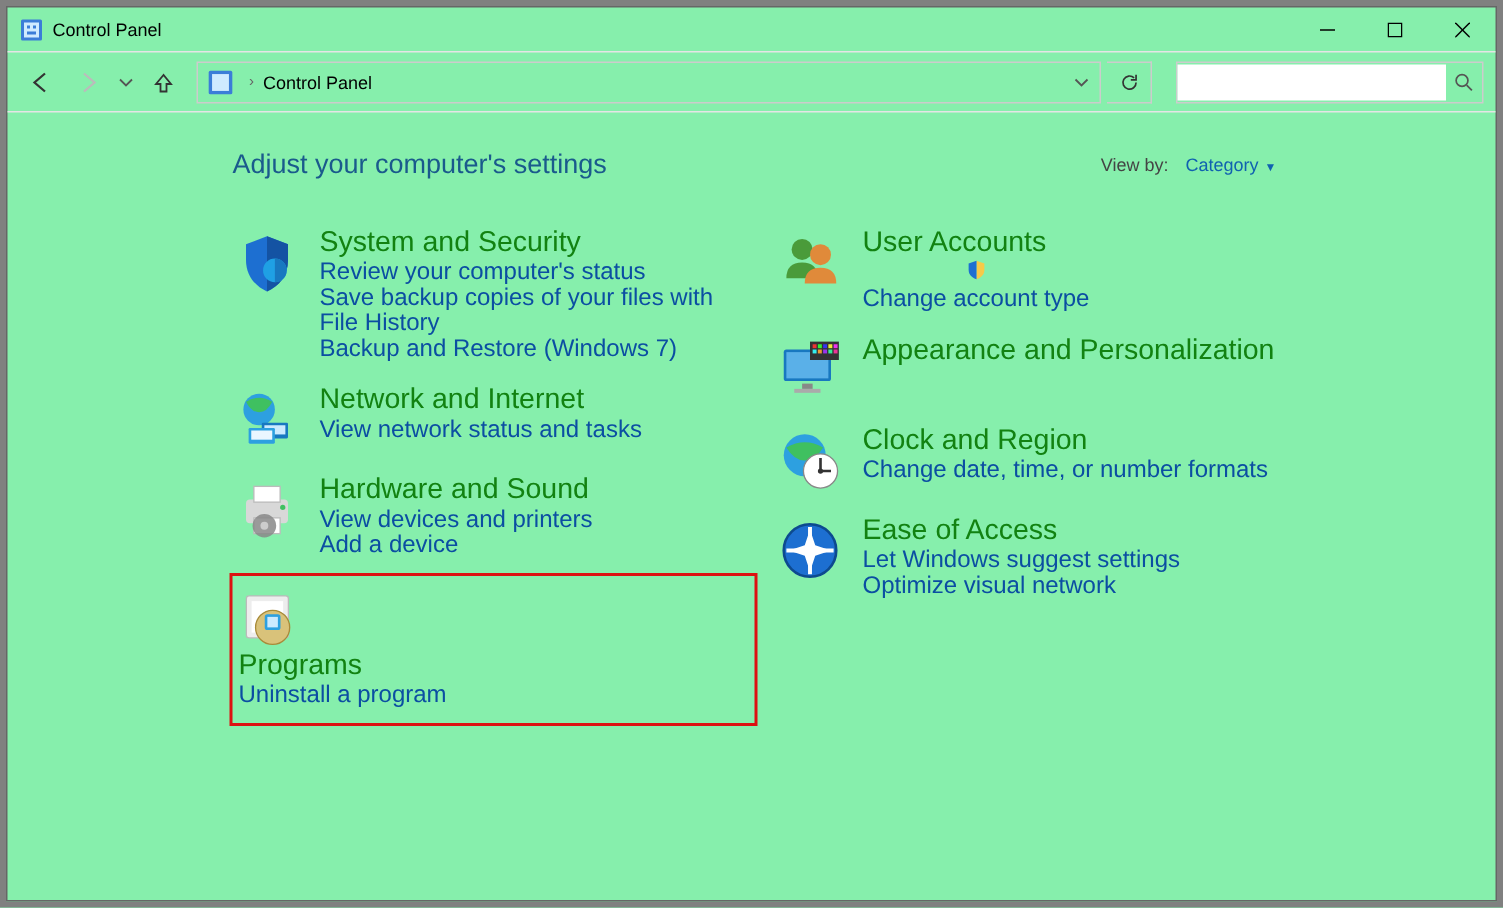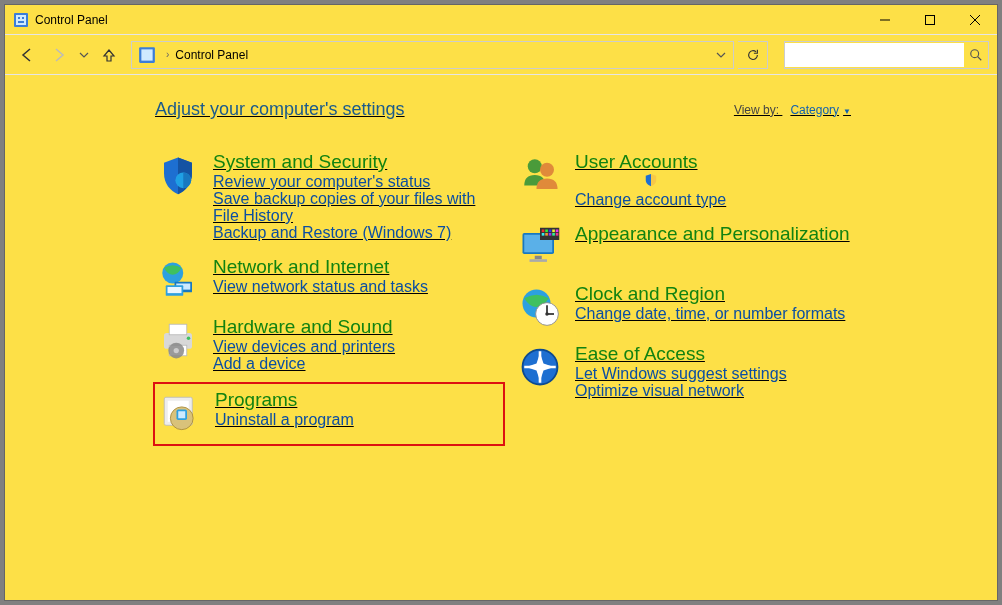--- a/index.html
+++ b/index.html
@@ -9,21 +9,21 @@
     font-size: 12px;
     background: #808080;
     width: 1002px;
     height: 605px;
     overflow: hidden;
   }
   .window {
     width: 994px;
     height: 597px;
     margin: 4px;
-    background: #fde047;
+    background: #86efac;
     border: 1px solid #666;
     display: flex;
     flex-direction: column;
   }
   .titlebar {
     height: 30px;
     display: flex;
     align-items: center;
     padding: 0 0 0 8px;
     border-bottom: 1px solid #e5e5e5;
@@ -82,21 +82,20 @@
   .searchbar input {
     flex:1; border:none; outline:none; font-size:12px;
     padding: 0 6px; height:24px; color:#555;
   }
   .searchbar .search-icon { width:24px; display:flex;align-items:center;justify-content:center;color:#555; }
   .content {
     flex:1;
     padding: 24px 36px 10px 36px;
     overflow:auto;
     position: relative;
-    text-decoration: underline;
   }
   .content-header {
     display:flex; align-items:center; justify-content:space-between;
     margin-bottom: 26px;
     padding-left: 114px;
     padding-right: 110px;
   }
   .heading {
     color: #1a5a8c;
     font-size: 18px;
@@ -114,20 +113,21 @@
   .category {
     display:flex;
     align-items:flex-start;
     padding: 6px 4px 8px 4px;
     margin-bottom: 2px;
   }
   .category.highlight {
     border: 2px solid #d11;
     padding: 6px 4px 10px 4px;
     margin-top: 0px;
+    flex-direction: column;
   }
   .cat-icon {
     width: 42px; height: 42px;
     flex: 0 0 42px;
     margin-right: 14px;
     margin-top: 2px;
   }
   .cat-body .cat-title {
     color: #128211;
     font-size: 19px;

